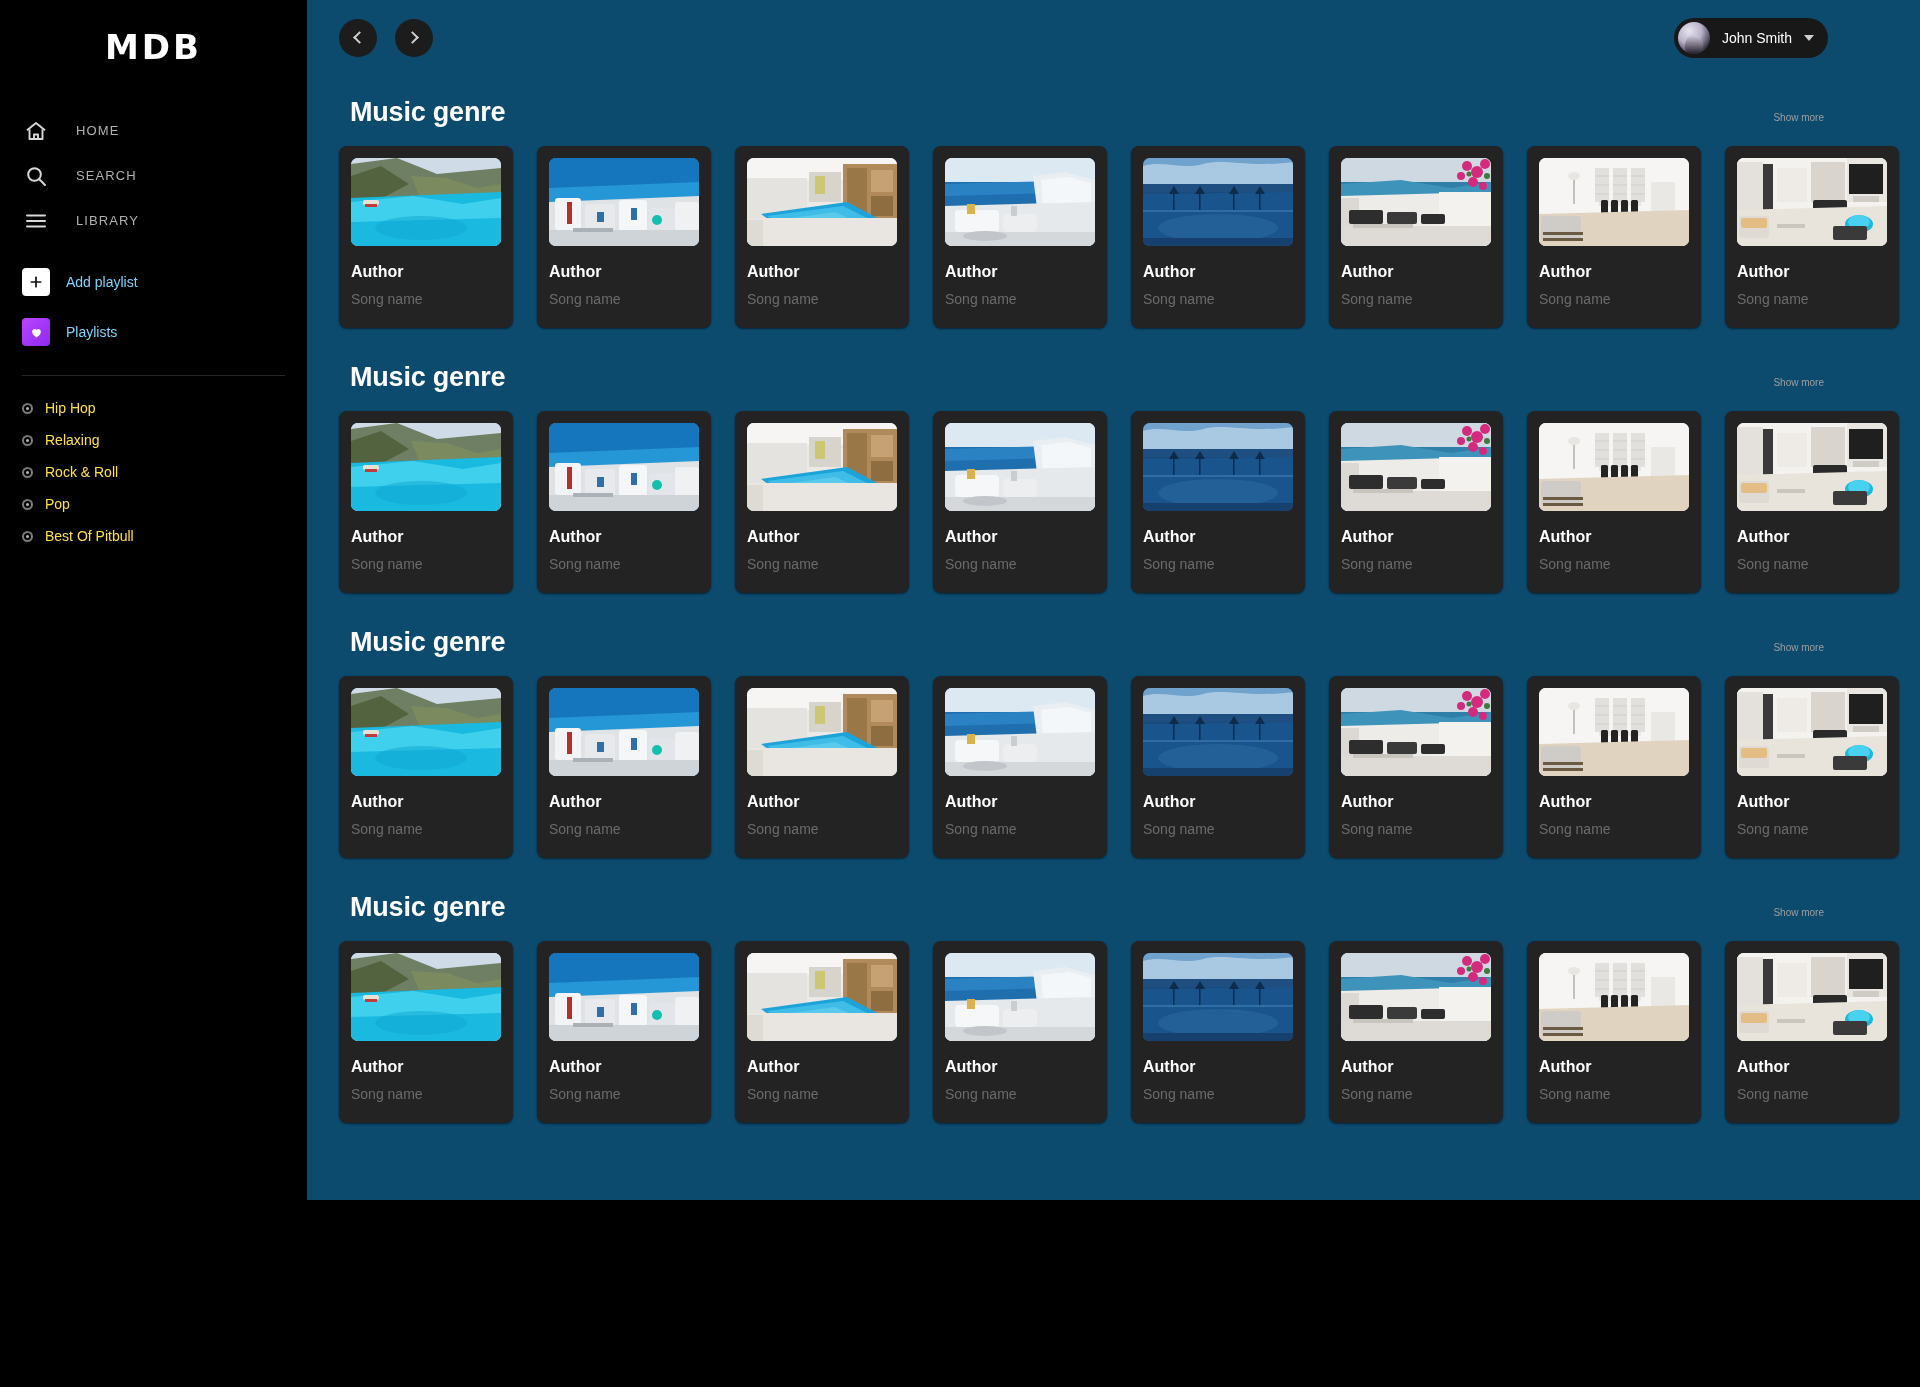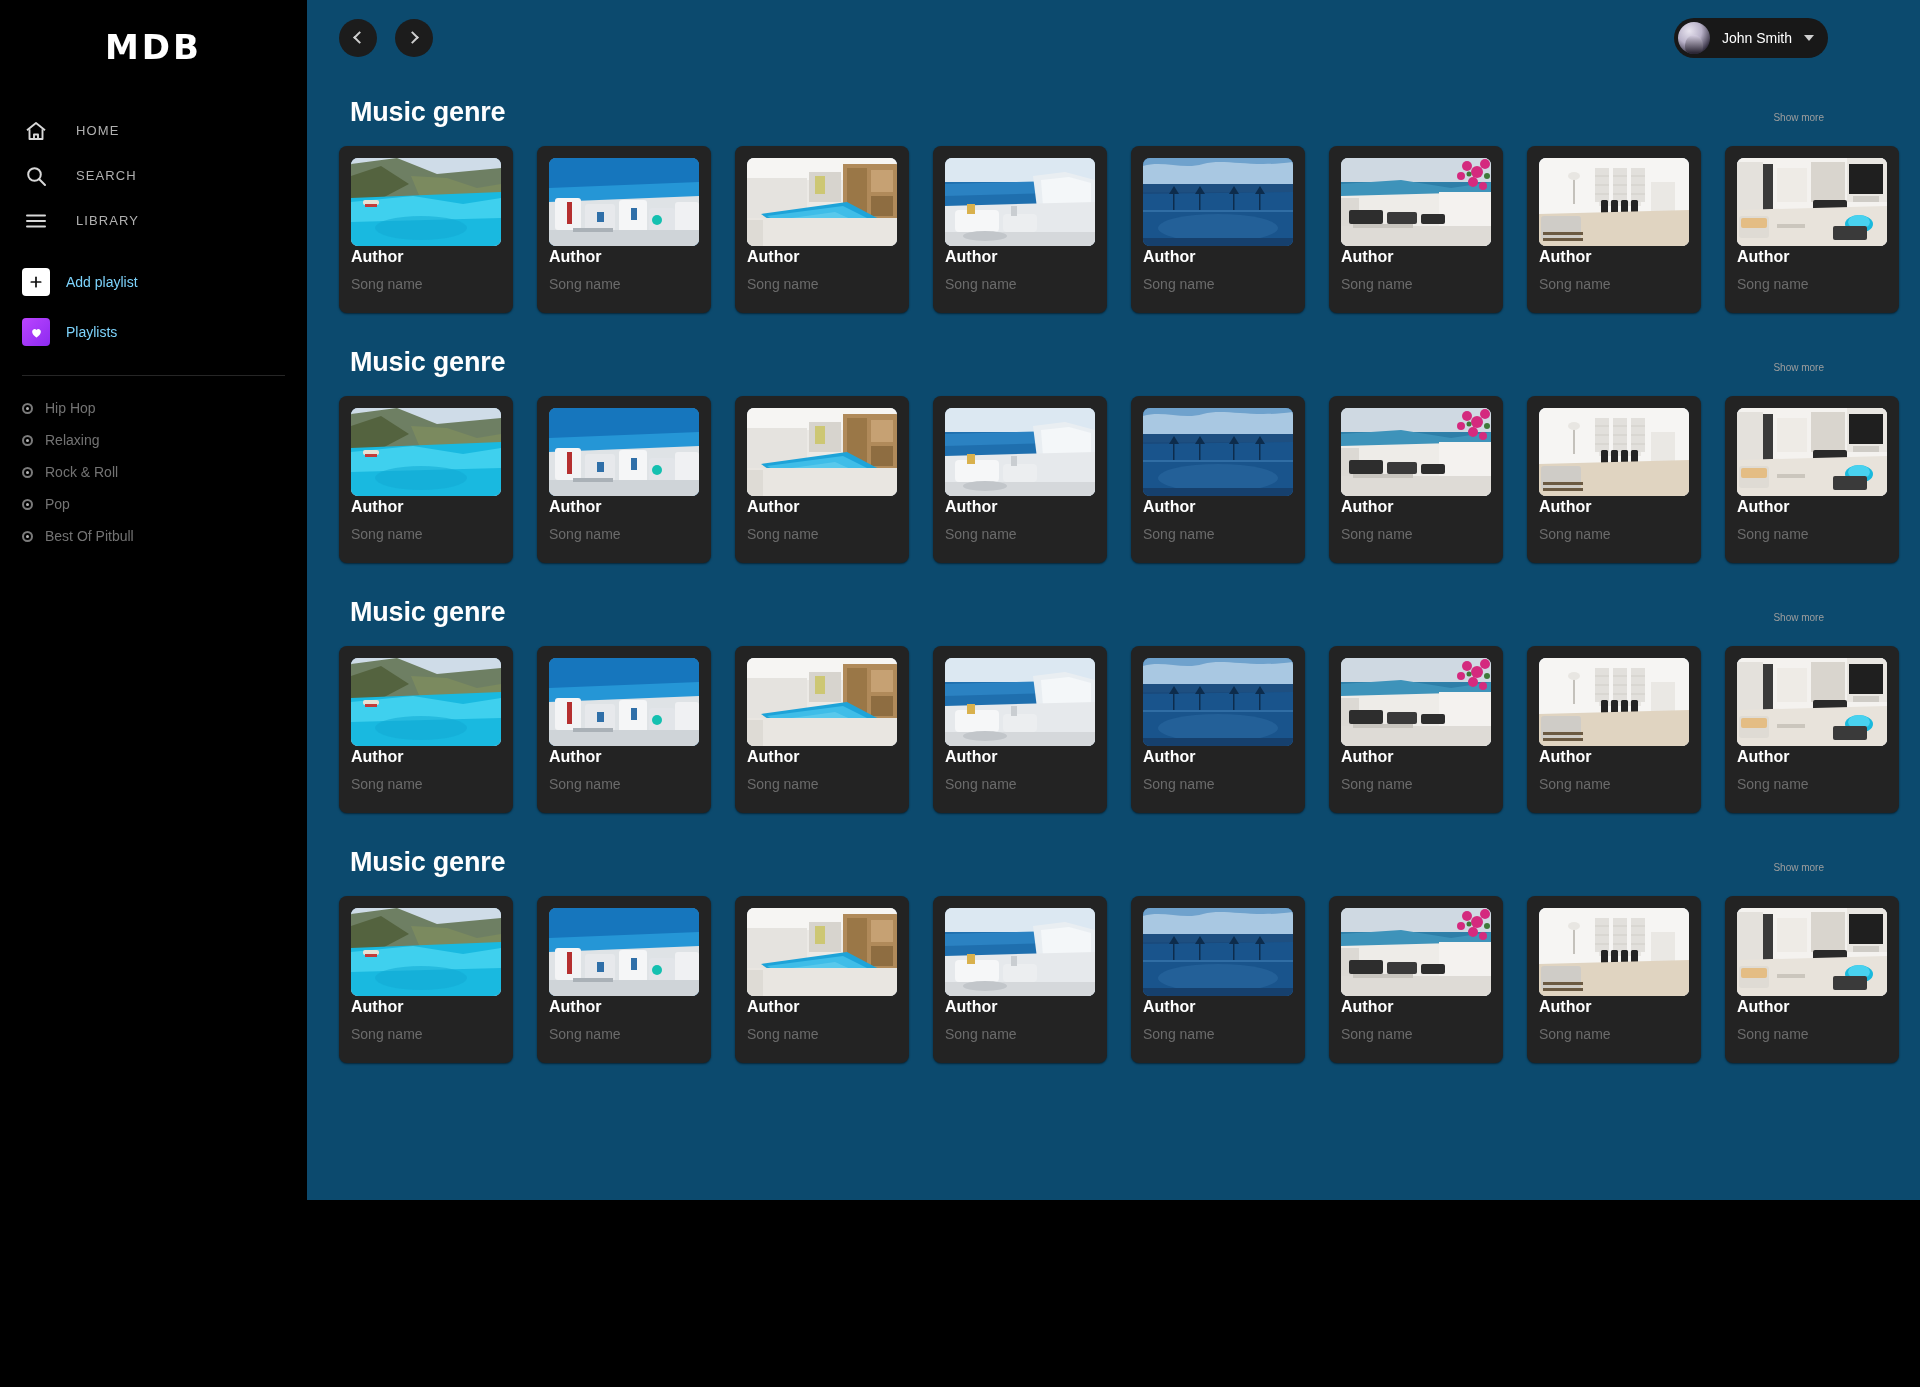--- a/index.html
+++ b/index.html
@@ -73,21 +73,21 @@
   .genre-dot {
     width: 11px; height: 11px; border-radius: 50%;
     border: 2px solid #7a7a7a; background: transparent;
     flex: 0 0 11px;
     position: relative;
   }
   .genre-dot::after {
     content:''; position:absolute; left:2px; top:2px;
     width:3px; height:3px; border-radius:50%; background:#b5b5b5;
   }
-  .genre-text { color: #737373; font-size: 14px; }
+  .genre-text { color: #fde047; font-size: 14px; }
 
   
   .main {
     flex: 1; height: 1200px;
     background: #0c4a6e;
     overflow: hidden;
     position: relative;
   }
   .topbar {
     height: 75px;
@@ -153,21 +153,21 @@
   .thumb {
     width: 150px; height: 88px;
     border-radius: 7px;
     overflow: hidden;
     position: relative;
     background: #5d7fa0;
   }
   .thumb svg { display:block; width:100%; height:100%; }
   .card-author {
     color: #ffffff; font-size: 16px; font-weight: 700;
-    margin-top: 3px; line-height: 1;
+    margin-top: 18px; line-height: 1;
   }
   .card-song {
     color: #6b6b6b; font-size: 14px; margin-top: 12px; line-height: 1;
   }
 </style>
 </head>
 <body>
 
 <div class="app">
 

